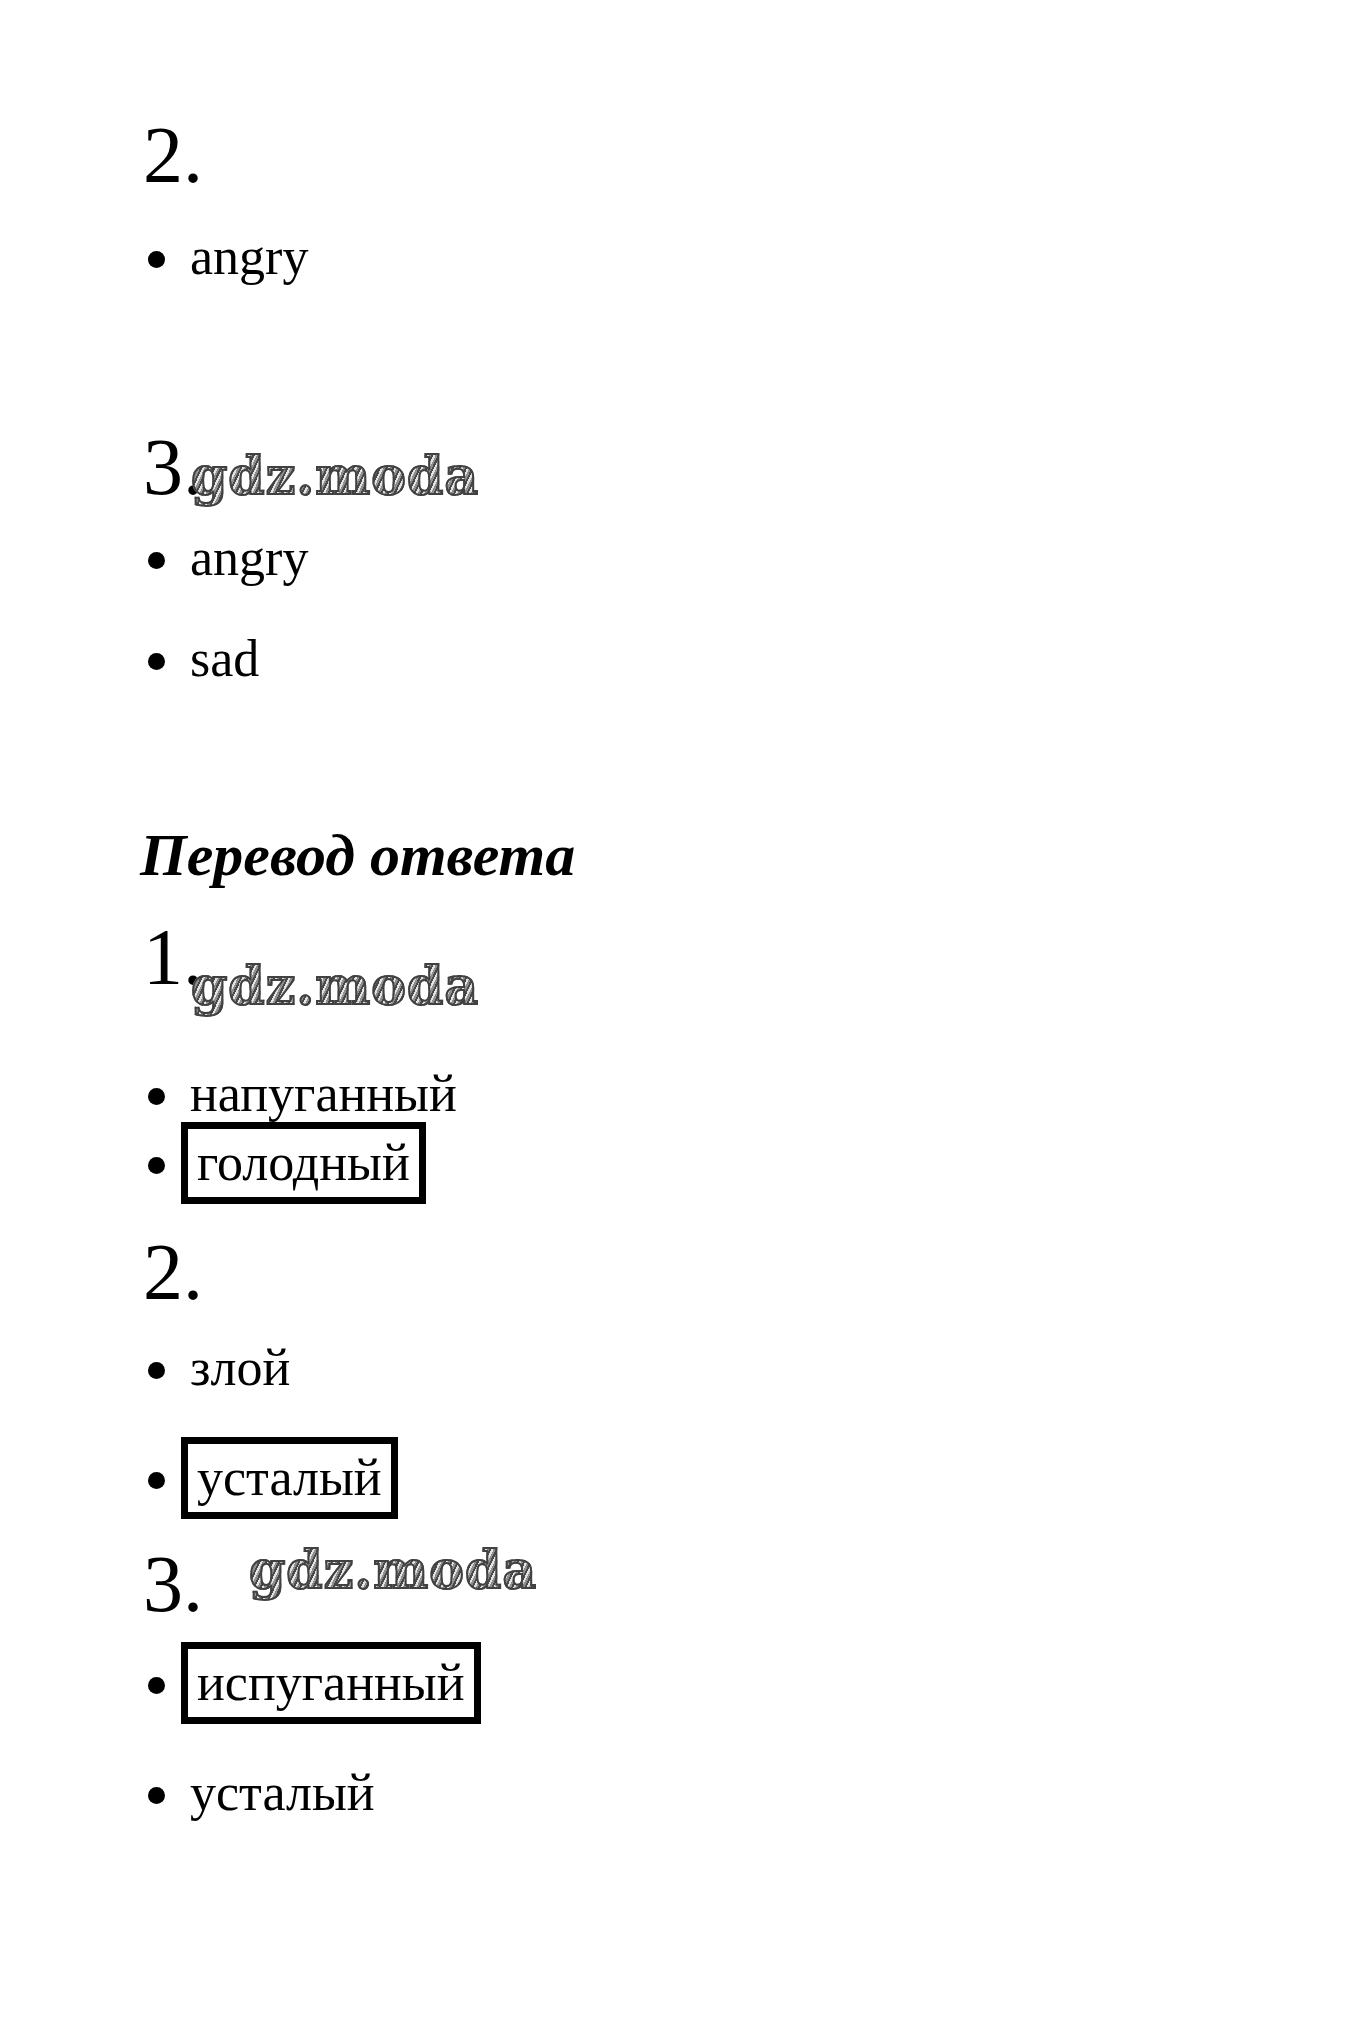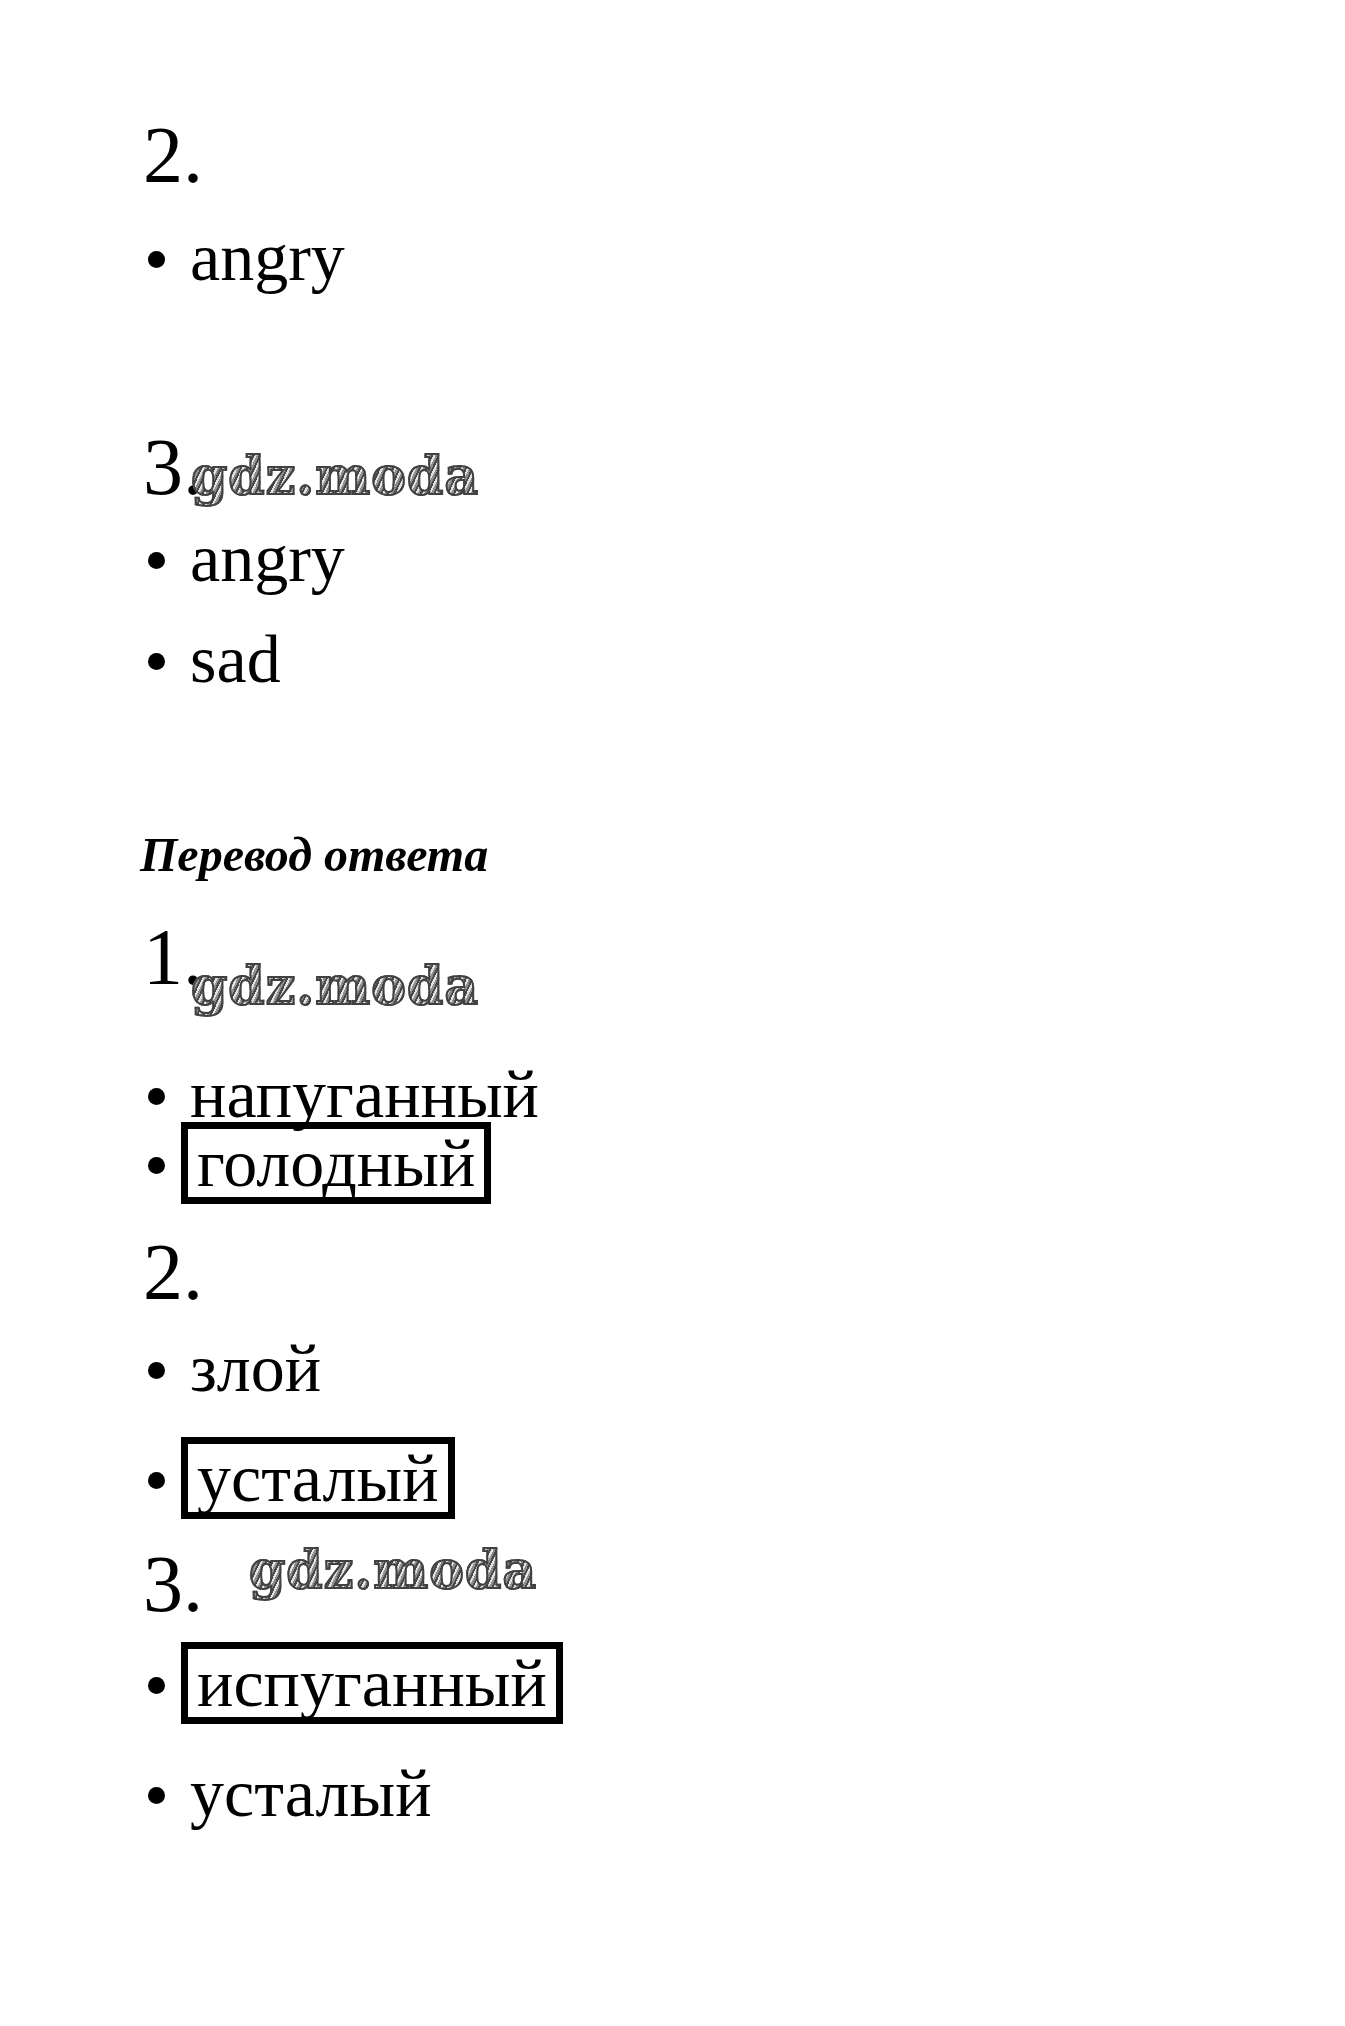--- a/index.html
+++ b/index.html
@@ -24,21 +24,21 @@
   .num-line {
     left: 143px;
     font-size: 80px;
     line-height: 80px;
   }
 
   
   .bullet-line {
     left: 148px;
     padding-left: 42px;
-    font-size: 68px;
+    font-size: 52px;
     line-height: 68px;
   }
   .bullet {
     position: absolute;
     left: 0;
     top: 28px;
     width: 17px;
     height: 17px;
     border-radius: 50%;
     background: #000000;
@@ -50,21 +50,21 @@
     display: inline-block;
     border: 7px solid #000000;
     padding: 0 9px;
     margin-left: -9px;
     line-height: 68px;
   }
 
   
   .heading-line {
     left: 140px;
-    font-size: 48px;
+    font-size: 60px;
     line-height: 76px;
     font-weight: bold;
     font-style: italic;
   }
 
   
   .wm {
     font-family: "DejaVu Serif", serif;
     font-weight: bold;
     font-size: 52px;

